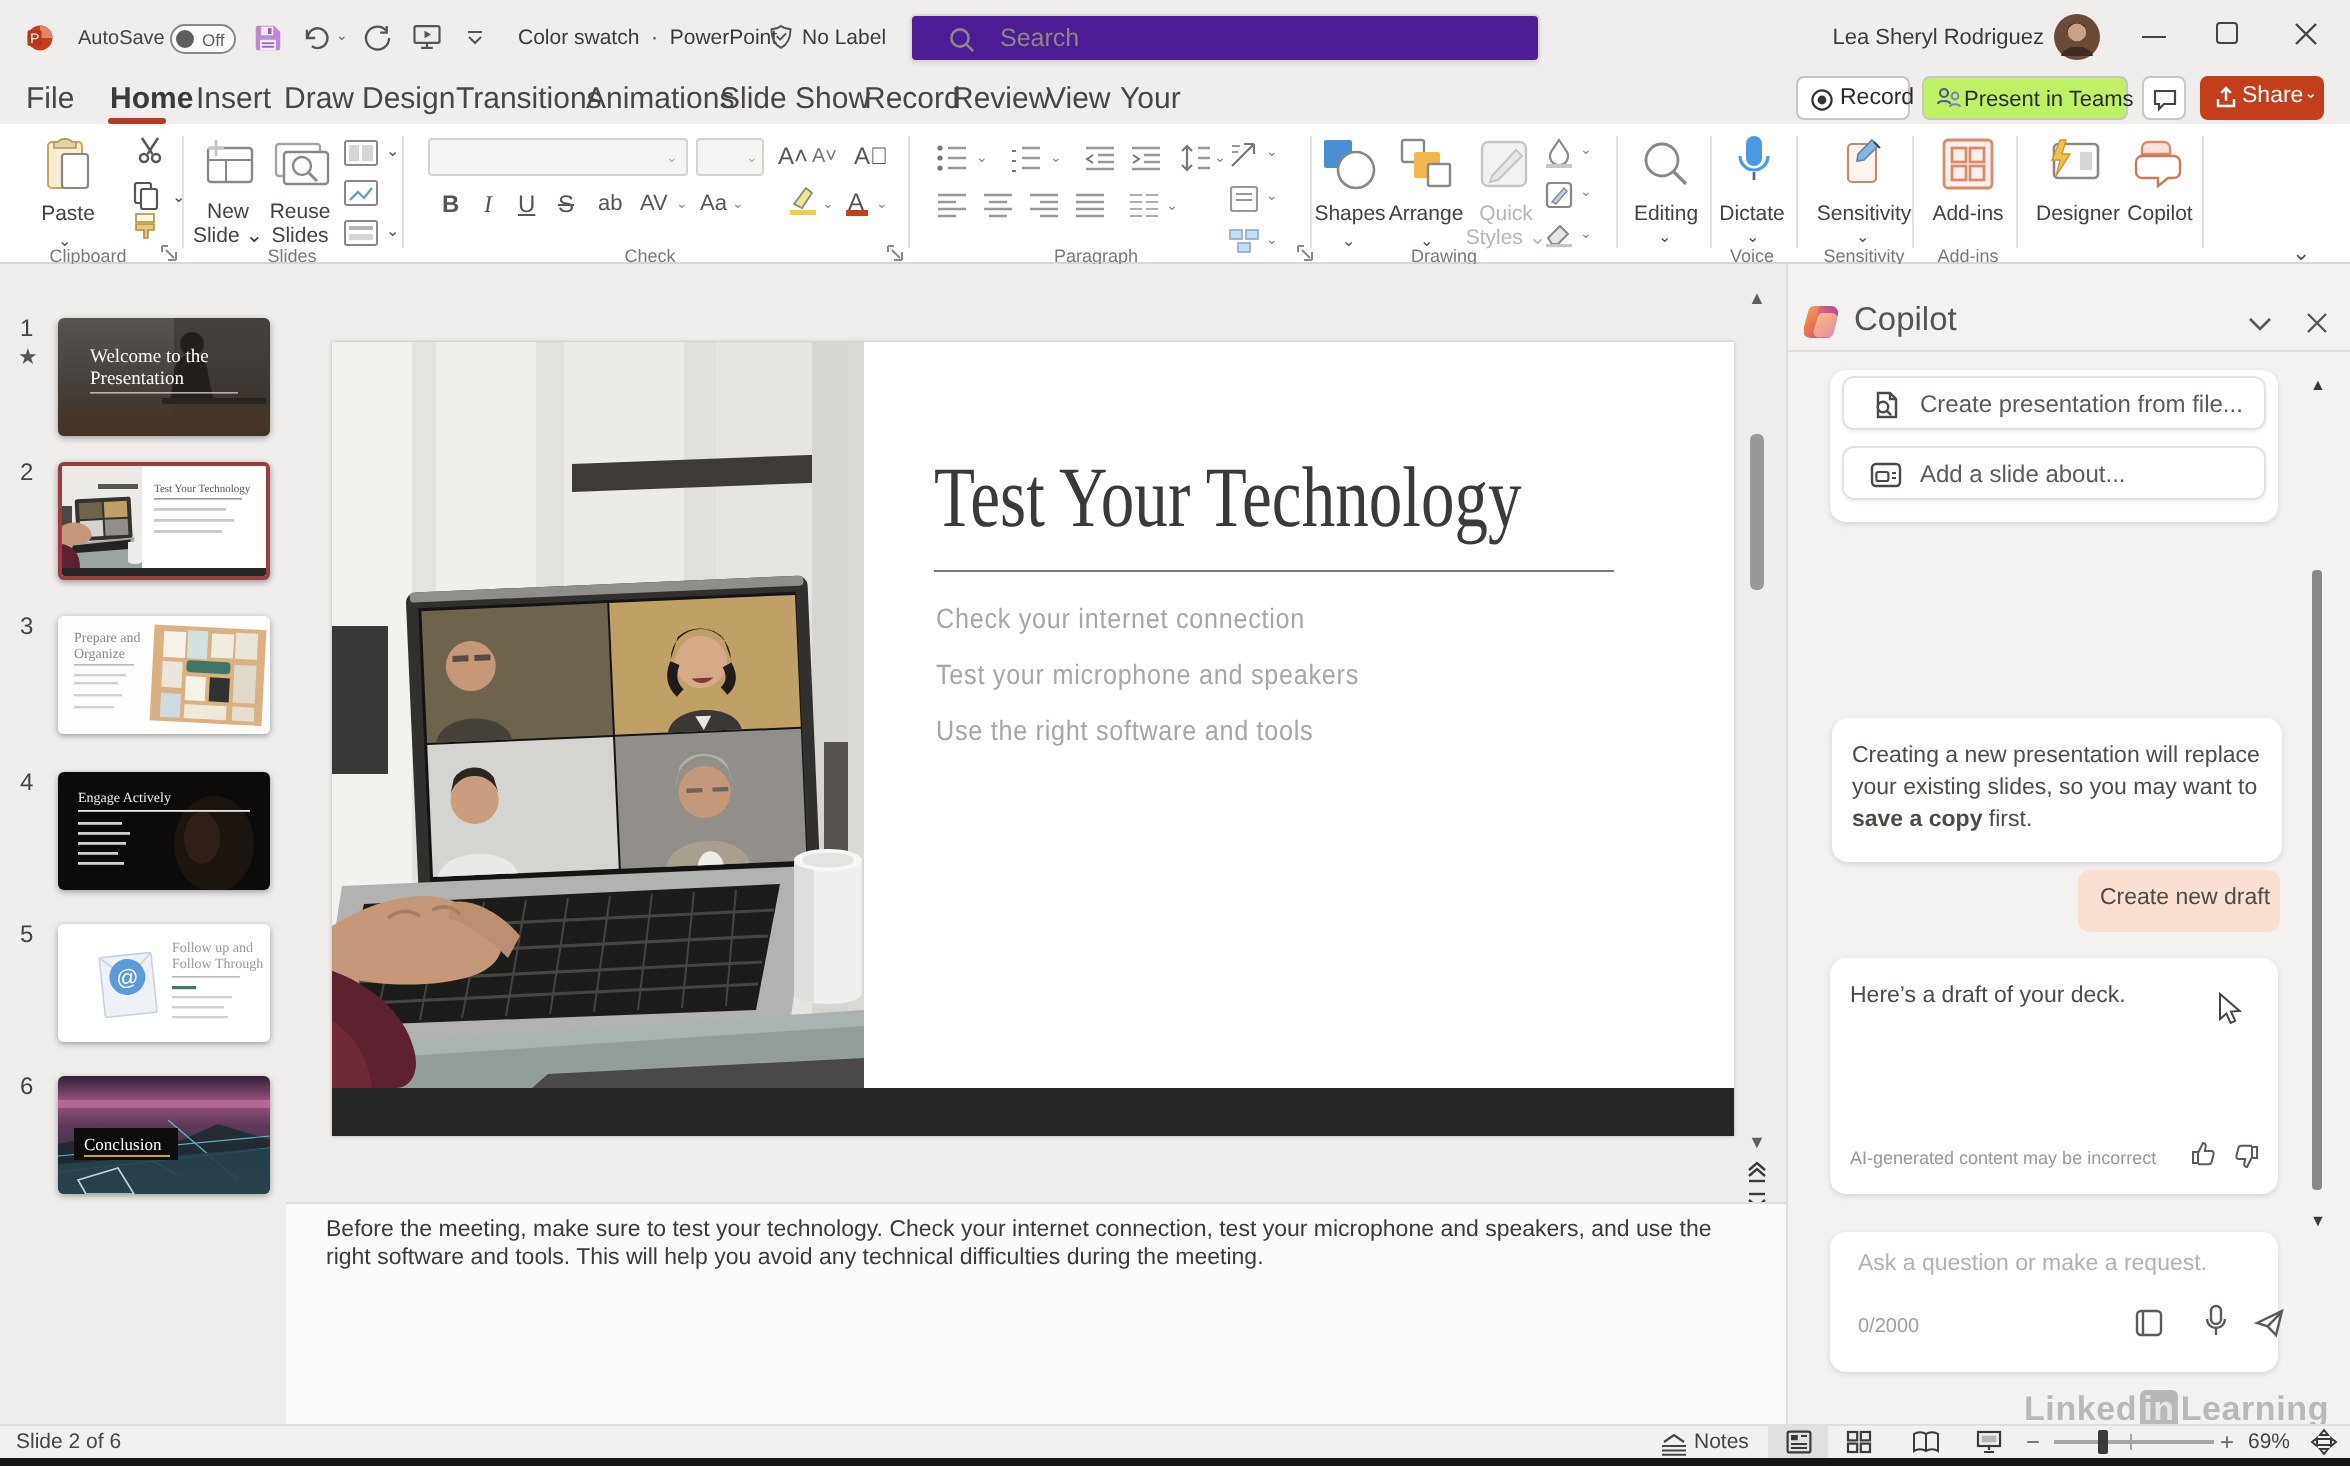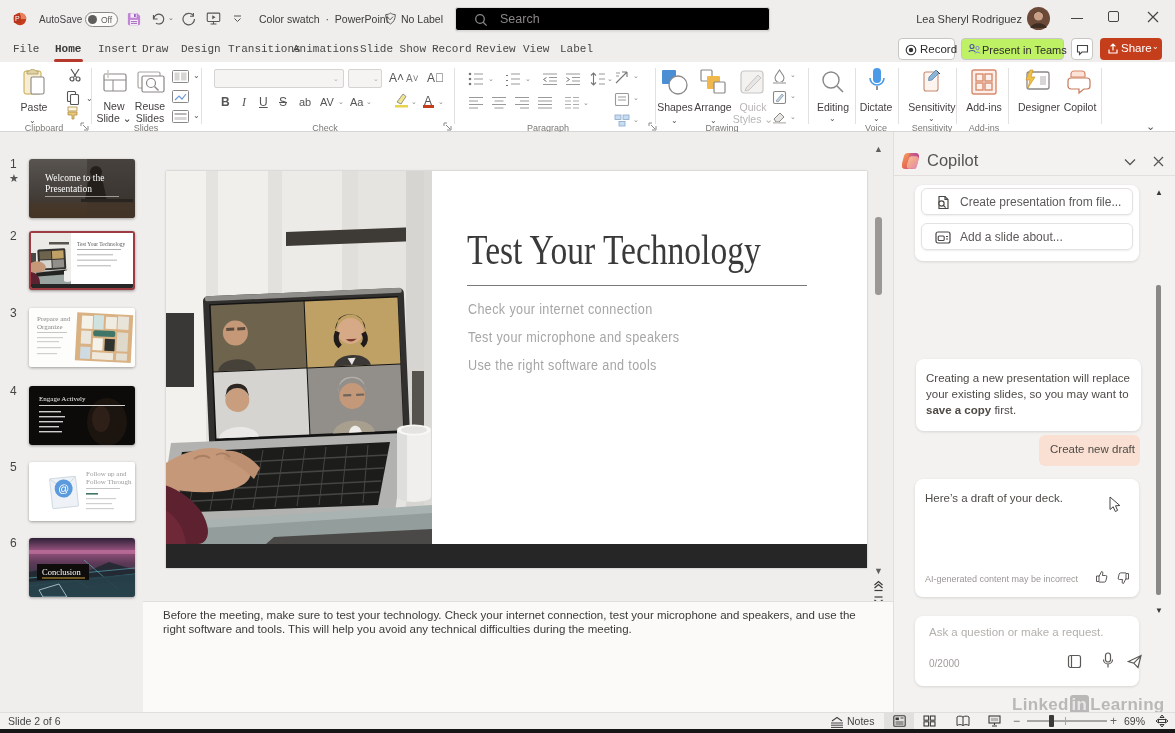--- a/index.html
+++ b/index.html
@@ -2,21 +2,21 @@
 <html><head>
 <meta charset="utf-8">
 <style>
 * { margin:0; padding:0; box-sizing:border-box; }
 html,body { width:1175px; height:733px; overflow:hidden; font-family:"Liberation Sans",sans-serif; }
 #app { position:relative; width:1175px; height:733px; background:#f0eeed; overflow:hidden; }
 .abs { position:absolute; }
 
 #titlebar { position:absolute; left:0; top:0; width:1175px; height:38px; background:#f0eeed; }
 #tabrow { position:absolute; left:0; top:38px; width:1175px; height:24px; background:#f0eeed; }
-.tab { position:absolute; top:0; height:24px; font-size:11px; color:#484644; line-height:23px;font-family:Liberation Mono, monospace; }
+.tab { position:absolute; top:0; height:24px; font-size:15px; color:#484644; line-height:23px; }
 .tab.active { font-weight:bold; color:#3b3a39; }
 #ribbon { position:absolute; left:0; top:62px; width:1175px; height:70px; background:#ffffff; border-bottom:1px solid #d8d6d4; }
 .gsep { position:absolute; top:6px; width:1px; height:56px; background:#e3e1df; }
 .glabel { position:absolute; top:61px; font-size:9px; color:#7a7876; text-align:center; }
 .rlabel { font-size:10.5px; line-height:11.5px; color:#444240; text-align:center; }
 
 #thumbpanel { position:absolute; left:0; top:132px; width:143px; height:580px; background:#f0eeed; }
 #canvas { position:absolute; left:143px; top:132px; width:750px; height:580px; background:#f0eeec; }
 #copilot { position:absolute; left:893px; top:132px; width:282px; height:580px; background:#f4f2f0; border-left:1px solid #e0ddda; }
 #statusbar { position:absolute; left:0; top:712px; width:1175px; height:17px; background:#f3f1f0; border-top:1px solid #e1dfdd; }
@@ -80,21 +80,21 @@
         <path d="M1 1 h7 M1.5 3.5 L4.5 6.5 L7.5 3.5" fill="none" stroke="#555" stroke-width="1"></path>
       </svg>
     <div class="abs" style="left:259px;top:13px;font-size:10.5px;color:#3b3a39">Color swatch&nbsp;&nbsp;·&nbsp;&nbsp;PowerPoint</div>
 
     <svg class="abs" style="left:384px;top:12px" width="13" height="13" viewBox="0 0 15 15">
       <path d="M7.5 1.2 C9 2.4 11 3 13 3 C13 8 11.3 11.7 7.5 13.8 C3.7 11.7 2 8 2 3 C4 3 6 2.4 7.5 1.2z" fill="none" stroke="#555" stroke-width="1.1"></path>
       <path d="M5 7 l2 2 l3.4 -3.6" fill="none" stroke="#555" stroke-width="1.1"></path>
     </svg>
     <div class="abs" style="left:401px;top:13px;font-size:10.5px;color:#3b3a39">No Label</div>
 
-    <div class="abs" style="left:455px;top:7px;width:315px;height:24px;background:#000000;border:1px solid #dbd8d6;border-radius:3px;box-shadow:0 1px 2px rgba(0,0,0,0.08)">
+    <div class="abs" style="left:455px;top:7px;width:315px;height:24px;background:#4c1d95;border:1px solid #dbd8d6;border-radius:3px;box-shadow:0 1px 2px rgba(0,0,0,0.08)">
       <svg class="abs" style="left:18px;top:5px" width="14" height="14" viewBox="0 0 14 14">
           <circle cx="6" cy="6" r="4.3" fill="none" stroke="#8a8886" stroke-width="1.3"></circle>
           <path d="M9.2 9.2 L12.6 12.6" stroke="#8a8886" stroke-width="1.3"></path>
         </svg>
       <div class="abs" style="left:44px;top:4px;font-size:12.5px;color:#8a8886">Search</div>
     </div>
     <div class="abs" style="left:902px;top:13px;width:120px;text-align:right;font-size:11px;color:#3b3a39;white-space:nowrap">Lea Sheryl Rodriguez</div>
 
     <svg class="abs" style="left:1027px;top:7px" width="23" height="23" viewBox="0 0 23 23">
       <circle cx="11.5" cy="11.5" r="11.5" fill="#6b4a3a"></circle>
@@ -114,21 +114,21 @@
     <div class="abs" style="left:54px;top:21px;width:29px;height:3px;background:#b5382a;border-radius:2px"></div>
     <div class="tab" style="left:98px">Insert</div>
     <div class="tab" style="left:142px">Draw</div>
     <div class="tab" style="left:181px">Design</div>
     <div class="tab" style="left:228px">Transitions</div>
     <div class="tab" style="left:293px">Animations</div>
     <div class="tab" style="left:360px">Slide Show</div>
     <div class="tab" style="left:432px">Record</div>
     <div class="tab" style="left:476px">Review</div>
     <div class="tab" style="left:523px">View</div>
-    <div class="tab" style="left:560px">Label</div>
+    <div class="tab" style="left:560px">Your</div>
 
     <div class="abs" style="left:898px;top:0px;width:57px;height:22px;background:#fff;border:1px solid #c8c6c4;border-radius:4px">
       <svg class="abs" style="left:6px;top:5px" width="12" height="12" viewBox="0 0 12 12">
           <circle cx="6" cy="6" r="4.8" fill="none" stroke="#333" stroke-width="1.1"></circle>
           <circle cx="6" cy="6" r="2.2" fill="#333"></circle>
         </svg>
       <div class="abs" style="left:21px;top:4px;font-size:11.5px;color:#2b2a29">Record</div>
     </div>
     <div class="abs" style="left:961px;top:0px;width:103px;height:22px;background:#bef264;border:1px solid #c8c6c4;border-radius:4px">
       <svg class="abs" style="left:6px;top:4px" width="13" height="13" viewBox="0 0 13 13">

